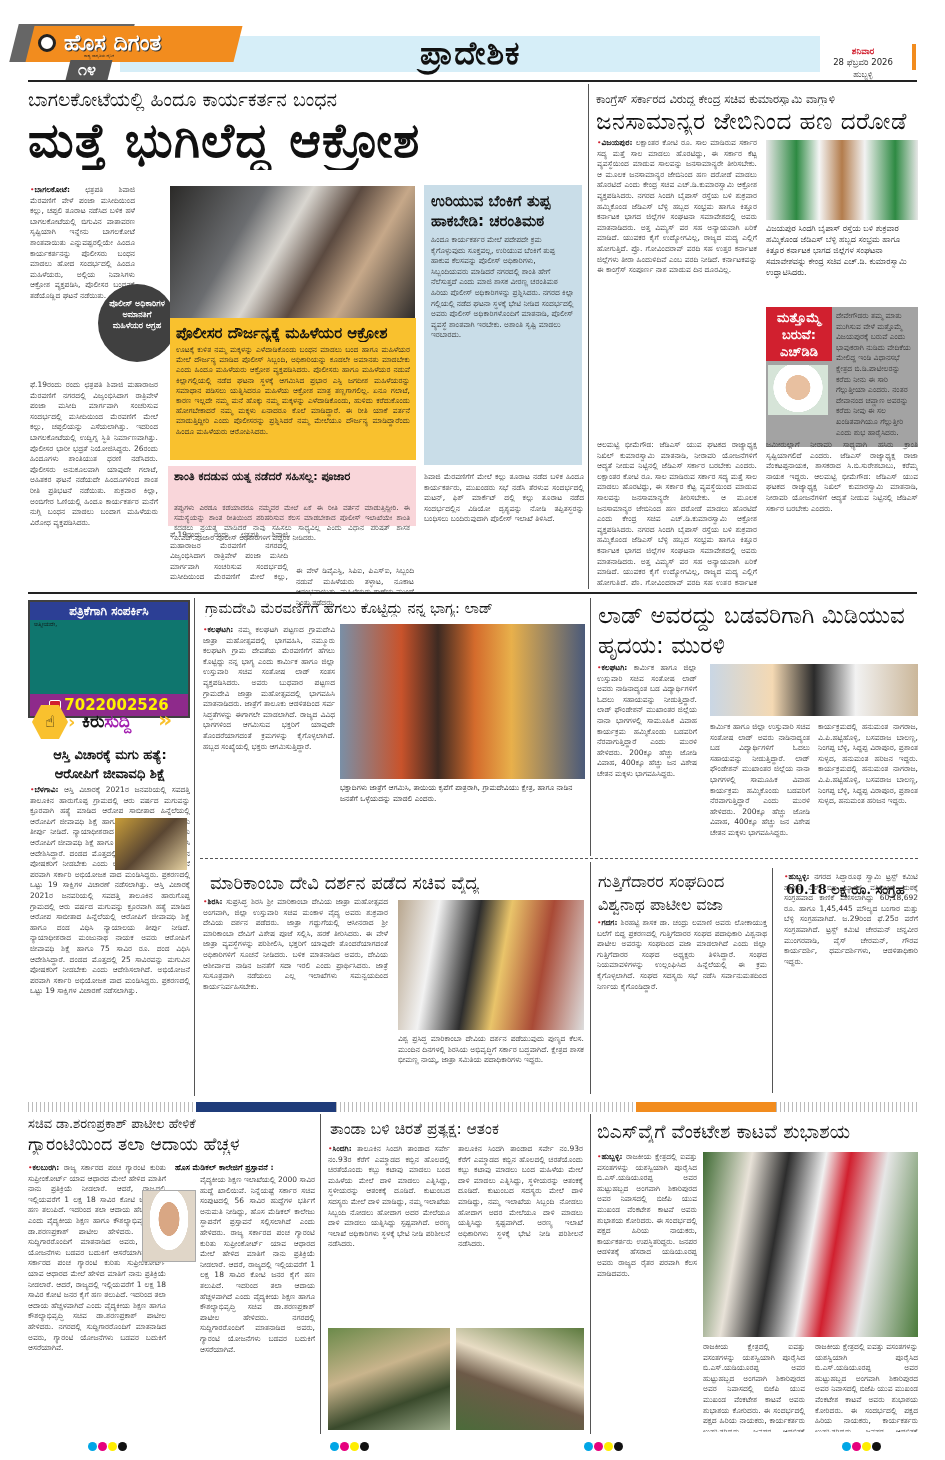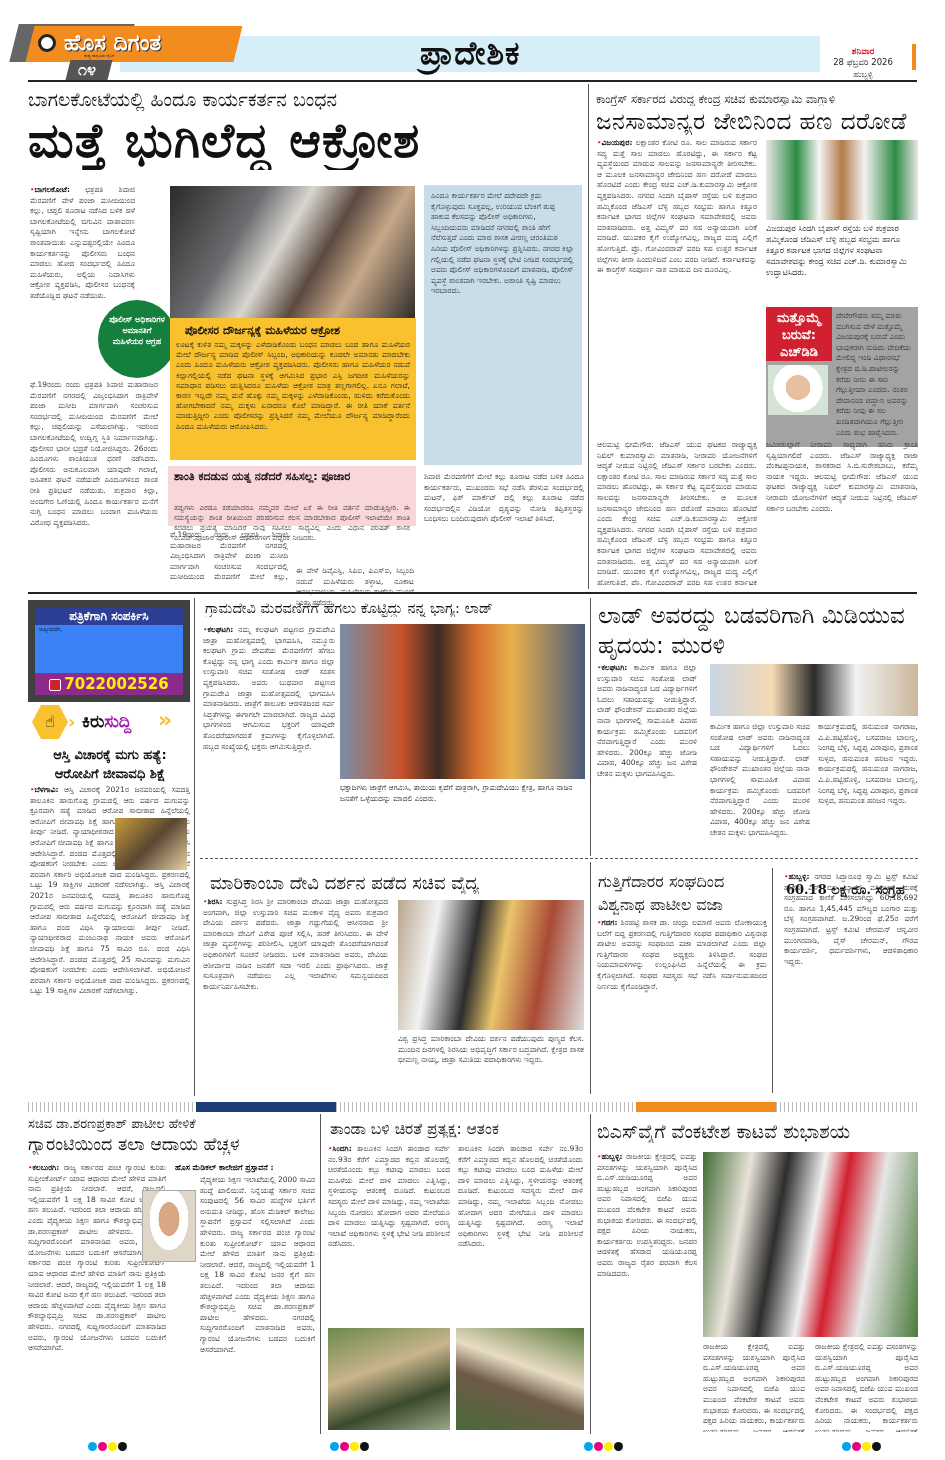--- a/index.html
+++ b/index.html
@@ -39,47 +39,48 @@
   <div class="abs" style="left:912px;top:44px;width:4px;height:26px;background:#f28c1e;"></div>
 </div>
 <div class="rule" style="left:28px;top:80px;width:889px;height:2px;"></div>
 
 <div class="abs hd" style="left:28px;top:88px;font-size:19px;font-weight:normal;">ಬಾಗಲಕೋಟೆಯಲ್ಲಿ ಹಿಂದೂ ಕಾರ್ಯಕರ್ತನ ಬಂಧನ</div>
 <div class="abs hd" style="left:28px;top:112px;font-size:48px;letter-spacing:1px;">ಮತ್ತೆ ಭುಗಿಲೆದ್ದ ಆಕ್ರೋಶ</div>
 
 <div class="abs txt" style="left:30px;top:185px;width:105px;height:205px;">
   <span class="dot">•</span><b>ಬಾಗಲಕೋಟೆ:</b> <span>ಛತ್ರಪತಿ ಶಿವಾಜಿ ಮೆರವಣಿಗೆ ವೇಳೆ ಪಂಜಾ ಮಸೀದಿಯಿಂದ ಕಲ್ಲು, ಚಪ್ಪಲಿ ತೂರಾಟ ನಡೆಸಿದ ಬಳಿಕ ಹಳೆ ಬಾಗಲಕೋಟೆಯಲ್ಲಿ ಬಿಗುವಿನ ವಾತಾವರಣ ಸೃಷ್ಟಿಯಾಗಿ ಇನ್ನೇನು ಬಾಗಲಕೋಟೆ ಶಾಂತವಾಯಿತು ಎನ್ನುವಷ್ಟರಲ್ಲಿಯೇ ಹಿಂದೂ ಕಾರ್ಯಕರ್ತನನ್ನು ಪೊಲೀಸರು ಬಂಧನ ಮಾಡಲು ಹೋದ ಸಂದರ್ಭದಲ್ಲಿ ಹಿಂದೂ ಮಹಿಳೆಯರು, ಅಲ್ಲಿಯ ನಿವಾಸಿಗಳು ಆಕ್ರೋಶ ವ್ಯಕ್ತಪಡಿಸಿ, ಪೊಲೀಸರ ಬಂಧನಕ್ಕೆ ತಡೆಯೊಡ್ಡಿದ ಘಟನೆ ನಡೆಯಿತು.</span>
 </div>
-<div class="abs" style="left:98px;top:300px;width:78px;height:78px;border-radius:50%;background:#15803d;color:#fff;font-size:8px;font-weight:bold;text-align:center;padding:14px 8px;line-height:11px;">
+<div class="abs" style="left:98px;top:284px;width:78px;height:78px;border-radius:50%;background:#404040;color:#fff;font-size:8px;font-weight:bold;text-align:center;padding:14px 8px;line-height:11px;">
   <span>ಪೊಲೀಸ್ ಅಧಿಕಾರಿಗಳ ಅಮಾನತಿಗೆ ಮಹಿಳೆಯರ ಆಗ್ರಹ</span>
 </div>
 <div class="abs txt" style="left:30px;top:380px;width:128px;height:205px;">
   <span>ಫೆ.19ರಂದು ರಂದು ಛತ್ರಪತಿ ಶಿವಾಜಿ ಮಹಾರಾಜರ ಮೆರವಣಿಗೆ ನಗರದಲ್ಲಿ ವಿಜೃಂಭಿಸಿದಾಗ ರಾತ್ರಿವೇಳೆ ಪಂಜಾ ಮಸೀದಿ ಮಾರ್ಗವಾಗಿ ಸಂಚರಿಸುವ ಸಂದರ್ಭದಲ್ಲಿ ಮಸೀದಿಯಿಂದ ಮೆರವಣಿಗೆ ಮೇಲೆ ಕಲ್ಲು, ಚಪ್ಪಲಿಯನ್ನು ಎಸೆಯಲಾಗಿತ್ತು. ಇದರಿಂದ ಬಾಗಲಕೋಟೆಯಲ್ಲಿ ಉದ್ವಿಗ್ನ ಸ್ಥಿತಿ ನಿರ್ಮಾಣವಾಗಿತ್ತು. ಪೊಲೀಸರ ಭಾರೀ ಭದ್ರತೆ ನಿಯೋಜಿಸಿದ್ದರು. 26ರಂದು ಹಿಂದೂಗಳು ಶಾಂತಿಯುತ ಧರಣಿ ನಡೆಸಿದರು. ಪೊಲೀಸರು ಅನುಕೂಲವಾಗಿ ಯಾವುದೇ ಗಲಾಟೆ, ಅಹಿತಕರ ಘಟನೆ ನಡೆಯದೇ ಹಿಂದೂಗಳಿಂದ ಶಾಂತ ರೀತಿ ಪ್ರತಿಭಟನೆ ನಡೆಯಿತು. ಶುಕ್ರವಾರ ಕಿಲ್ಲಾ, ಅಂಬಿಗೇರ ಓಣಿಯಲ್ಲಿ ಹಿಂದೂ ಕಾರ್ಯಕರ್ತರ ಮನೆಗೆ ನುಗ್ಗಿ ಬಂಧನ ಮಾಡಲು ಬಂದಾಗ ಮಹಿಳೆಯರು ವಿರೋಧ ವ್ಯಕ್ತಪಡಿಸಿದರು.</span>
 </div>
 
 <div class="abs ph" style="left:170px;top:186px;width:245px;height:132px;background:linear-gradient(120deg,#2b2a28,#6b6d70 30%,#d9d6d0 45%,#5b4a40 60%,#c6a889 75%,#2f2c2a);"></div>
 
 <div class="abs" style="left:170px;top:318px;width:246px;height:142px;background:#f9c12e;padding:6px 6px;">
-  <div class="hd" style="font-size:11px;margin-bottom:3px;margin-left:9px;">ಪೊಲೀಸರ ದೌರ್ಜನ್ಯಕ್ಕೆ ಮಹಿಳೆಯರ ಆಕ್ರೋಶ</div>
+  <div class="hd" style="font-size:15px;margin-bottom:3px;">ಪೊಲೀಸರ ದೌರ್ಜನ್ಯಕ್ಕೆ ಮಹಿಳೆಯರ ಆಕ್ರೋಶ</div>
   <div class="txt" style="height:118px;color:#222;font-size:7.5px;line-height:10.2px;">ಊಟಕ್ಕೆ ಕುಳಿತ ನಮ್ಮ ಮಕ್ಕಳನ್ನು ಎಳೆದಾಡಿಕೊಂಡು ಬಂಧನ ಮಾಡಲು ಬಂದ ಹಾಗೂ ಮಹಿಳೆಯರ ಮೇಲೆ ದೌರ್ಜನ್ಯ ಮಾಡಿದ ಪೊಲೀಸ್ ಸಿಬ್ಬಂದಿ, ಅಧಿಕಾರಿಯನ್ನು ಕೂಡಲೇ ಅಮಾನತು ಮಾಡಬೇಕು ಎಂದು ಹಿಂದೂ ಮಹಿಳೆಯರು ಆಕ್ರೋಶ ವ್ಯಕ್ತಪಡಿಸಿದರು. ಪೊಲೀಸರು ಹಾಗೂ ಮಹಿಳೆಯರ ನಡುವೆ ಕಿಲ್ಲಾಗಲ್ಲಿಯಲ್ಲಿ ನಡೆದ ಘಟನಾ ಸ್ಥಳಕ್ಕೆ ಆಗಮಿಸಿದ ಪ್ರಭಾರ ಎಸ್ಪಿ ಜಗದೀಶ ಮಹಿಳೆಯರನ್ನು ಸಮಾಧಾನ ಪಡಿಸಲು ಯತ್ನಿಸಿದರೂ ಮಹಿಳೆಯ ಆಕ್ರೋಶ ಮಾತ್ರ ತಣ್ಣಗಾಗಲಿಲ್ಲ. ಏನೂ ಗಲಾಟೆ, ಕಾರಣ ಇಲ್ಲದೇ ನಮ್ಮ ಮನೆ ಹೊಕ್ಕು ನಮ್ಮ ಮಕ್ಕಳನ್ನು ಎಳೆದಾಡಿಕೊಂಡು, ಹುಳಿದು ಕರೆದುಕೊಂಡು ಹೋಗಬೇಕಾದರೆ ನಮ್ಮ ಮಕ್ಕಳು ಏನಾದರೂ ಕೊಲೆ ಮಾಡಿದ್ದಾರೆ. ಈ ರೀತಿ ಯಾಕೆ ವರ್ತನೆ ಮಾಡುತ್ತಿದ್ದೀರಿ ಎಂದು ಪೊಲೀಸರನ್ನು ಪ್ರಶ್ನಿಸಿದರೆ ನಮ್ಮ ಮೇಲೆಯೂ ದೌರ್ಜನ್ಯ ಮಾಡಿದ್ದಾರೆಂದು ಹಿಂದೂ ಮಹಿಳೆಯರು ಆರೋಪಿಸಿದರು.</div>
 </div>
 
 <div class="abs" style="left:168px;top:466px;width:248px;height:60px;background:#f9d6da;padding:4px 6px;">
   <div class="hd" style="font-size:11px;margin-bottom:20px;">ಶಾಂತಿ ಕದಡುವ ಯತ್ನ ನಡೆದರೆ ಸಹಿಸಲ್ಲ: ಪೂಜಾರ</div>
   <div class="txt" style="height:40px;font-size:7.2px;line-height:10px;">ತಪ್ಪುಗಳು ಎರಡೂ ಕಡೆಯಾದರೂ ನಮ್ಮವರ ಮೇಲೆ ಏಕೆ ಈ ರೀತಿ ವರ್ತನೆ ಮಾಡುತ್ತಿದ್ದೀರಿ. ಈ ಸಮಸ್ಯೆಯನ್ನು ಶಾಂತ ರೀತಿಯಿಂದ ಪರಿಹರಿಸುವ ಕೆಲಸ ಮಾಡಬೇಕಾದ ಪೊಲೀಸ್ ಇಲಾಖೆಯೇ ಶಾಂತಿ ಕದಡಲು ಪ್ರಯತ್ನ ಮಾಡಿದರೆ ನಾವು ಸಹಿಸಲು ಸಾಧ್ಯವಿಲ್ಲ ಎಂದು ವಿಧಾನ ಪರಿಷತ್ ಶಾಸಕ ಪಿ.ಎಚ್.ಪೂಜಾರ ಪೊಲೀಸ್ ಅಧಿಕಾರಿಗಳಿಗೆ ಎಚ್ಚರಿಕೆ ನೀಡಿದರು.</div>
 </div>
 
 <div class="abs txt" style="left:170px;top:530px;width:118px;height:52px;">
   <span>ಫೆ.19ರಂದು ರಂದು ಛತ್ರಪತಿ ಶಿವಾಜಿ ಮಹಾರಾಜರ ಮೆರವಣಿಗೆ ನಗರದಲ್ಲಿ ವಿಜೃಂಭಿಸಿದಾಗ ರಾತ್ರಿವೇಳೆ ಪಂಜಾ ಮಸೀದಿ ಮಾರ್ಗವಾಗಿ ಸಂಚರಿಸುವ ಸಂದರ್ಭದಲ್ಲಿ ಮಸೀದಿಯಿಂದ ಮೆರವಣಿಗೆ ಮೇಲೆ ಕಲ್ಲು, ಚಪ್ಪಲಿಯನ್ನು ಎಸೆಯಲಾಗಿತ್ತು. ಇದರಿಂದ ಬಾಗಲಕೋಟೆಯಲ್ಲಿ ಉದ್ವಿಗ್ನ ಸ್ಥಿತಿ ನಿರ್ಮಾಣವಾಗಿತ್ತು. ಪೊಲೀಸರ ಭಾರೀ ಭದ್ರತೆ ನಿಯೋಜಿಸಿದ್ದರು. 26ರಂದು ಹಿಂದೂಗಳು ಶಾಂತಿಯುತ ಧರಣಿ ನಡೆಸಿದರು. ಪೊಲೀಸರು ಅನುಕೂಲವಾಗಿ ಯಾವುದೇ ಗಲಾಟೆ, ಅಹಿತಕರ ಘಟನೆ ನಡೆಯದೇ ಹಿಂದೂಗಳಿಂದ ಶಾಂತ ರೀತಿ ಪ್ರತಿಭಟನೆ ನಡೆಯಿತು. ಶುಕ್ರವಾರ ಕಿಲ್ಲಾ, ಅಂಬಿಗೇರ ಓಣಿಯಲ್ಲಿ ಹಿಂದೂ ಕಾರ್ಯಕರ್ತರ ಮನೆಗೆ ನುಗ್ಗಿ ಬಂಧನ ಮಾಡಲು ಬಂದಾಗ ಮಹಿಳೆಯರು ವಿರೋಧ ವ್ಯಕ್ತಪಡಿಸಿದರು.</span>
 </div>
 <div class="abs txt" style="left:296px;top:530px;width:118px;height:52px;margin-top:36px;">
   <span>ಈ ವೇಳೆ ಡಿವೈಎಸ್ಪಿ, ಸಿಪಿಐ, ಪಿಎಸ್ಐ, ಸಿಬ್ಬಂದಿ ನಡುವೆ ಮಹಿಳೆಯರು ತಳ್ಳಾಟ, ನೂಕಾಟ ಆರಂಭವಾಯಿತು. ಮಹಿಳೆಯರು ಠಾಣೆಯ ಮುಂದೆ ನಿಂತು ತಡೆದರು.</span>
 </div>
 
 <div class="abs" style="left:424px;top:185px;width:158px;height:280px;background:#c9dde8;padding:6px 7px;">
+  <div style="font-size:15px;font-weight:bold;line-height:20px;margin-bottom:4px;">ಉರಿಯುವ ಬೆಂಕಿಗೆ ತುಪ್ಪ ಹಾಕಬೇಡಿ: ಚರಂತಿಮಠ</div>
   <div class="txt" style="height:200px;text-align:left;">ಹಿಂದೂ ಕಾರ್ಯಕರ್ತರ ಮೇಲೆ ಪದೇಪದೇ ಕ್ರಮ ಕೈಗೊಳ್ಳುವುದು ಸೂಕ್ತವಲ್ಲ, ಉರಿಯುವ ಬೆಂಕಿಗೆ ತುಪ್ಪ ಹಾಕುವ ಕೆಲಸವನ್ನು ಪೊಲೀಸ್ ಅಧಿಕಾರಿಗಳು, ಸಿಬ್ಬಂದಿಯವರು ಮಾಡಿದರೆ ನಗರದಲ್ಲಿ ಶಾಂತಿ ಹೇಗೆ ನೆಲೆಸುತ್ತದೆ ಎಂದು ಮಾಜಿ ಶಾಸಕ ವೀರಣ್ಣ ಚರಂತಿಮಠ ಹಿರಿಯ ಪೊಲೀಸ್ ಅಧಿಕಾರಿಗಳನ್ನು ಪ್ರಶ್ನಿಸಿದರು. ನಗರದ ಕಿಲ್ಲಾ ಗಲ್ಲಿಯಲ್ಲಿ ನಡೆದ ಘಟನಾ ಸ್ಥಳಕ್ಕೆ ಭೇಟಿ ನೀಡಿದ ಸಂದರ್ಭದಲ್ಲಿ ಅವರು ಪೊಲೀಸ್ ಅಧಿಕಾರಿಗಳೊಂದಿಗೆ ಮಾತನಾಡಿ, ಪೊಲೀಸ್ ವ್ಯವಸ್ಥೆ ಶಾಂತವಾಗಿ ಇರಬೇಕು. ಅಶಾಂತಿ ಸೃಷ್ಟಿ ಮಾಡಲು ಇರಬಾರದು.</div>
 </div>
 <div class="abs txt" style="left:424px;top:472px;width:160px;height:112px;">
   <span>ಶಿವಾಜಿ ಮೆರವಣಿಗೆಗೆ ಮೇಲೆ ಕಲ್ಲು ತೂರಾಟ ನಡೆದ ಬಳಿಕ ಹಿಂದೂ ಕಾರ್ಯಕರ್ತರು, ಮುಖಂಡರು ಸಭೆ ನಡೆಸಿ ತೆರಳುವ ಸಂದರ್ಭದಲ್ಲಿ ಮಟನ್, ಫಿಶ್ ಮಾರ್ಕೆಟ್ ದಲ್ಲಿ ಕಲ್ಲು ತೂರಾಟ ನಡೆದ ಸಂದರ್ಭದಲ್ಲಿನ ವಿಡಿಯೋ ದೃಶ್ಯವನ್ನು ನೋಡಿ ತಪ್ಪಿತಸ್ಥರನ್ನು ಬಂಧಿಸಲು ಬಂದಿರುವುದಾಗಿ ಪೊಲೀಸ್ ಇಲಾಖೆ ತಿಳಿಸಿದೆ.</span>
 </div>
 
 <div class="vrule" style="left:588px;top:84px;height:505px;"></div>
 
 <div class="abs hd" style="left:596px;top:92px;font-size:11.5px;font-weight:normal;">ಕಾಂಗ್ರೆಸ್ ಸರ್ಕಾರದ ವಿರುದ್ಧ ಕೇಂದ್ರ ಸಚಿವ ಕುಮಾರಸ್ವಾಮಿ ವಾಗ್ದಾಳಿ</div>
 <div class="abs hd" style="left:596px;top:108px;font-size:23px;font-weight:normal;letter-spacing:0.5px;">ಜನಸಾಮಾನ್ಯರ ಜೇಬಿನಿಂದ ಹಣ ದರೋಡೆ</div>
@@ -100,21 +101,21 @@
 
 <div class="abs txt" style="left:597px;top:440px;width:160px;height:145px;">
   <span>ಆಲಮಟ್ಟಿ ಭೀಮೆಗೌಡ: ಜೆಡಿಎಸ್ ಯುವ ಘಟಕದ ರಾಜ್ಯಾಧ್ಯಕ್ಷ ನಿಖಿಲ್ ಕುಮಾರಸ್ವಾಮಿ ಮಾತನಾಡಿ, ನೀರಾವರಿ ಯೋಜನೆಗಳಿಗೆ ಆದ್ಯತೆ ನೀಡುವ ನಿಟ್ಟಿನಲ್ಲಿ ಜೆಡಿಎಸ್ ಸರ್ಕಾರ ಬರಬೇಕು ಎಂದರು.</span> <span>ಲಕ್ಷಾಂತರ ಕೋಟಿ ರೂ. ಸಾಲ ಮಾಡಿರುವ ಸರ್ಕಾರ ಸದ್ಯ ಮತ್ತೆ ಸಾಲ ಮಾಡಲು ಹೊರಟಿದ್ದು, ಈ ಸರ್ಕಾರ ಕೆಟ್ಟ ವ್ಯವಸ್ಥೆಯಿಂದ ಮಾಡುವ ಸಾಲವನ್ನು ಜನಸಾಮಾನ್ಯರೇ ತೀರಿಸಬೇಕು. ಆ ಮೂಲಕ ಜನಸಾಮಾನ್ಯರ ಜೇಬಿನಿಂದ ಹಣ ದರೋಡೆ ಮಾಡಲು ಹೊರಟಿದೆ ಎಂದು ಕೇಂದ್ರ ಸಚಿವ ಎಚ್.ಡಿ.ಕುಮಾರಸ್ವಾಮಿ ಆಕ್ರೋಶ ವ್ಯಕ್ತಪಡಿಸಿದರು. ನಗರದ ಸಿಂದಗಿ ಬೈಪಾಸ್ ರಸ್ತೆಯ ಬಳಿ ಶುಕ್ರವಾರ ಹಮ್ಮಿಕೊಂಡ ಜೆಡಿಎಸ್ ಬೆಳ್ಳಿ ಹಬ್ಬದ ಸಂಭ್ರಮ ಹಾಗೂ ಕಿತ್ತೂರ ಕರ್ನಾಟಕ ಭಾಗದ ಜಿಲ್ಲೆಗಳ ಸಂಘಟನಾ ಸಮಾವೇಶದಲ್ಲಿ ಅವರು ಮಾತನಾಡಿದರು. ಅತ್ತ ವಿಮ್ಯಸ್ ವರ ಸಹ ಅನ್ಯಾಯವಾಗಿ ಏರಿಕೆ ಮಾಡಿದೆ. ಯುವಕರ ಕೈಗೆ ಉದ್ಯೋಗವಿಲ್ಲ, ರಾಜ್ಯದ ಮದ್ಯ ಎಲ್ಲಿಗೆ ಹೋಗುತ್ತಿದೆ. ಪ್ರೊ. ಗೋವಿಂದರಾವ್ ವರದಿ ಸಹ ಉತ್ತರ ಕರ್ನಾಟಕ ಜಿಲ್ಲೆಗಳು ತೀರಾ ಹಿಂದುಳಿದಿವೆ ಎಂಬ ವರದಿ ನೀಡಿದೆ. ಕರ್ನಾಟಕವನ್ನು ಈ ಕಾಂಗ್ರೆಸ್ ಸಂಪೂರ್ಣ ನಾಶ ಮಾಡುವ ದಿನ ದೂರವಿಲ್ಲ.</span>
 </div>
 <div class="abs txt" style="left:766px;top:440px;width:152px;height:145px;">
   <span>ಜಮೀರುಲ್ಲಾಗೆ ನೀರಾವರಿ ಸಾಧ್ಯವಾಗಿ ಹಸಿರು ಕ್ರಾಂತಿ ಸೃಷ್ಟಿಯಾಗಲಿದೆ ಎಂದರು. ಜೆಡಿಎಸ್ ರಾಜ್ಯಾಧ್ಯಕ್ಷ ರಾಜಾ ವೆಂಕಟಪ್ಪನಾಯಕ, ಶಾಸಕರಾದ ಸಿ.ಬಿ.ಸುರೇಶಬಾಬು, ಕರೆಮ್ಮ ನಾಯಕ ಇದ್ದರು.</span> <span>ಆಲಮಟ್ಟಿ ಭೀಮೆಗೌಡ: ಜೆಡಿಎಸ್ ಯುವ ಘಟಕದ ರಾಜ್ಯಾಧ್ಯಕ್ಷ ನಿಖಿಲ್ ಕುಮಾರಸ್ವಾಮಿ ಮಾತನಾಡಿ, ನೀರಾವರಿ ಯೋಜನೆಗಳಿಗೆ ಆದ್ಯತೆ ನೀಡುವ ನಿಟ್ಟಿನಲ್ಲಿ ಜೆಡಿಎಸ್ ಸರ್ಕಾರ ಬರಬೇಕು ಎಂದರು.</span>
 </div>
 
 <div class="rule" style="left:28px;top:592px;width:889px;height:2px;"></div>
 
-<div class="abs" style="left:28px;top:600px;width:162px;height:102px;background:#3b82f6;border:7px solid #404040;">
+<div class="abs" style="left:28px;top:600px;width:162px;height:118px;background:#0f766e;border:2px solid #404040;">
   <div style="background:#2c3f95;color:#fff;font-size:12px;font-weight:bold;text-align:center;padding:2px 0;">ಪತ್ರಿಕೆಗಾಗಿ ಸಂಪರ್ಕಿಸಿ</div>
   <div style="font-size:6px;padding-left:4px;">ಆತ್ಮೀಯರೇ,</div>
   <div style="position:absolute;left:0;bottom:0;width:100%;height:22px;background:#8e2a8b;color:#fff200;font-size:15px;font-weight:bold;text-align:center;line-height:22px;">
     <span style="display:inline-block;width:12px;height:12px;background:#d1202f;border:1px solid #fff;border-radius:2px;vertical-align:middle;margin-right:3px;"></span><span>7022002526</span>
   </div>
 </div>
 
 <div class="abs" style="left:30px;top:705px;width:160px;height:34px;">
   <div style="position:absolute;left:2px;top:0;width:36px;height:34px;background:#f9c12e;clip-path:polygon(25% 0,75% 0,100% 50%,75% 100%,25% 100%,0 50%);text-align:center;line-height:34px;font-size:16px;">☝</div>
   <div style="position:absolute;left:38px;top:6px;color:#f9c12e;font-size:18px;font-weight:bold;">›</div>

